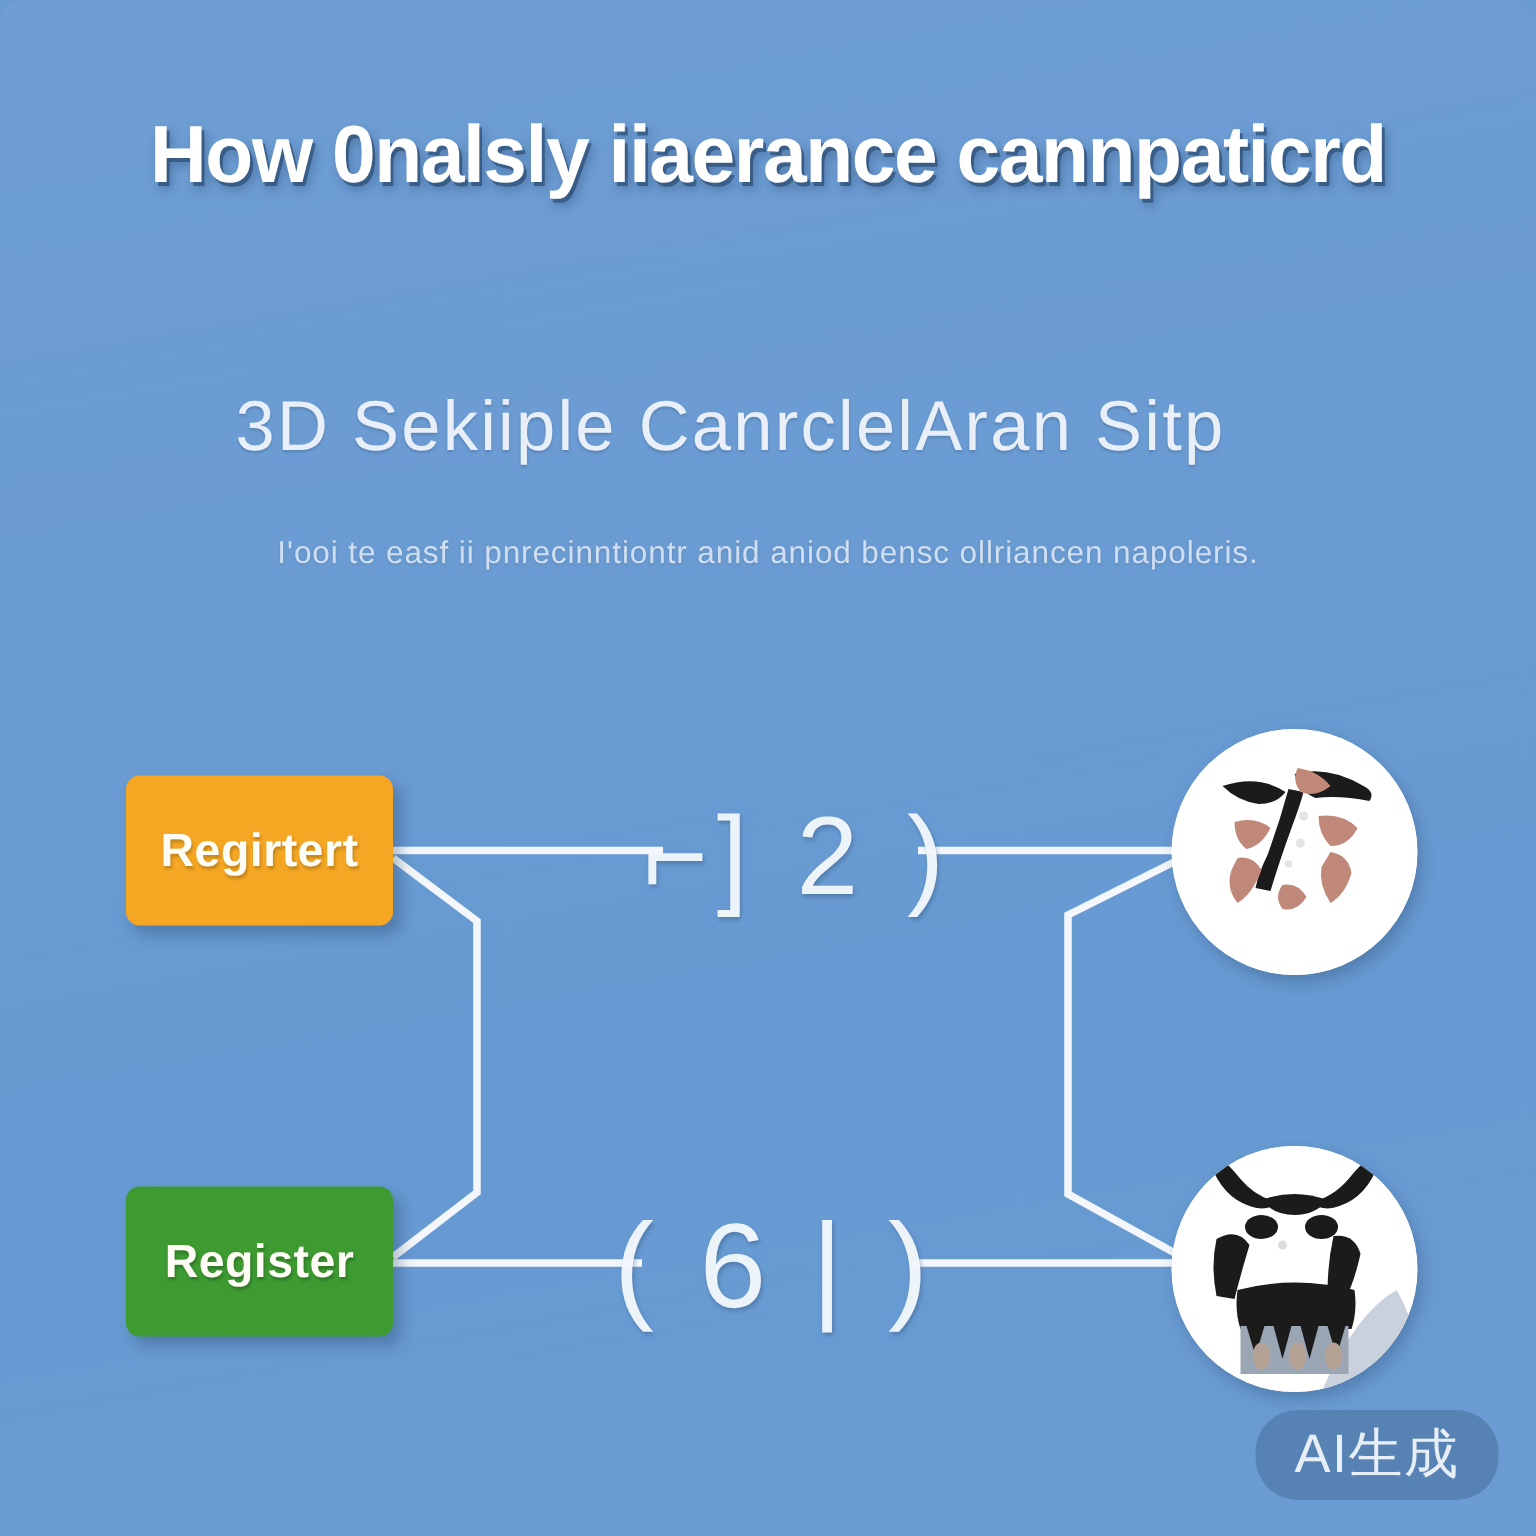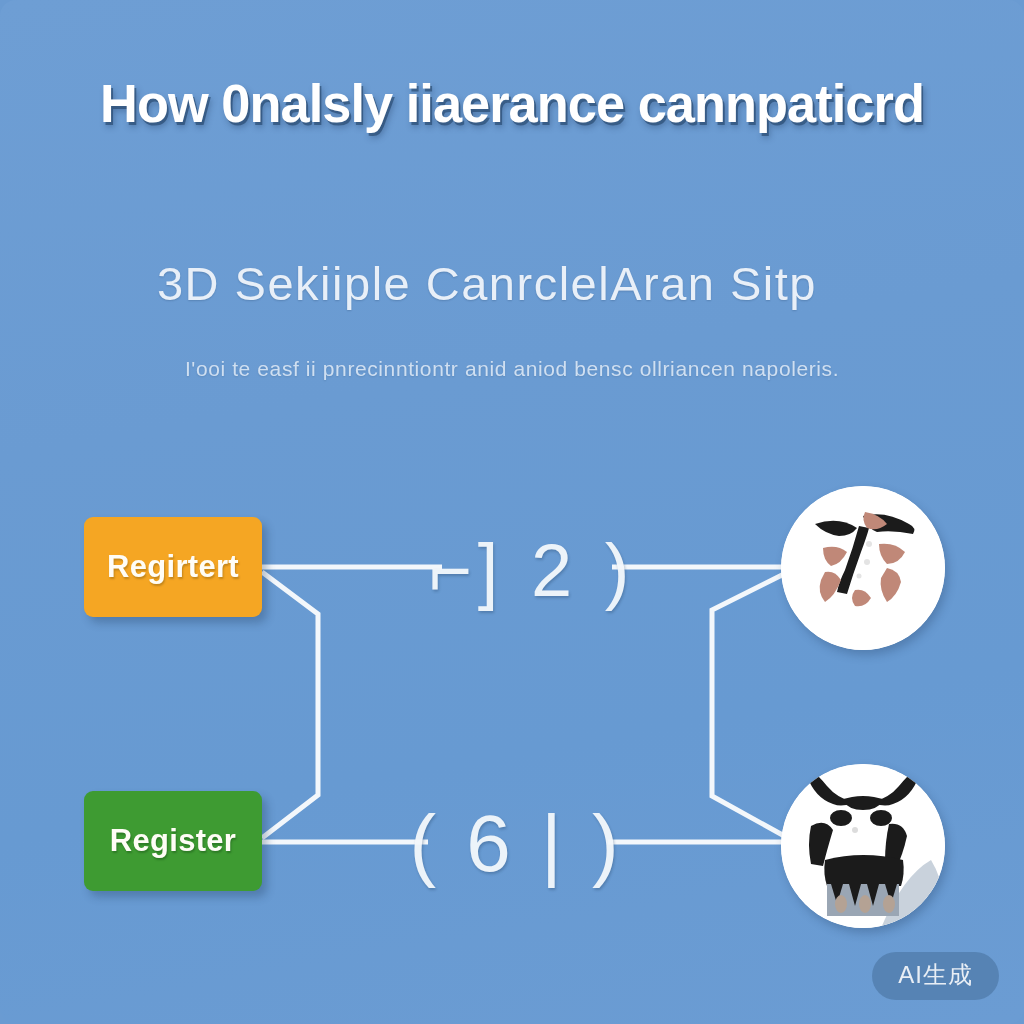--- a/index.html
+++ b/index.html
@@ -165,21 +165,21 @@
 
   
   #watermark {
     position: absolute;
     right: 25px;
     bottom: 24px;
     padding: 11px 26px 13px 26px;
     border-radius: 28px;
     background: rgba(74, 116, 162, 0.62);
     color: #e8eef5;
-    font-size: 24px;
+    font-size: 36px;
     letter-spacing: 1px;
     z-index: 5;
     line-height: 1;
   }
 </style>
 </head>
 <body>
 
 <div id="poster">
 

